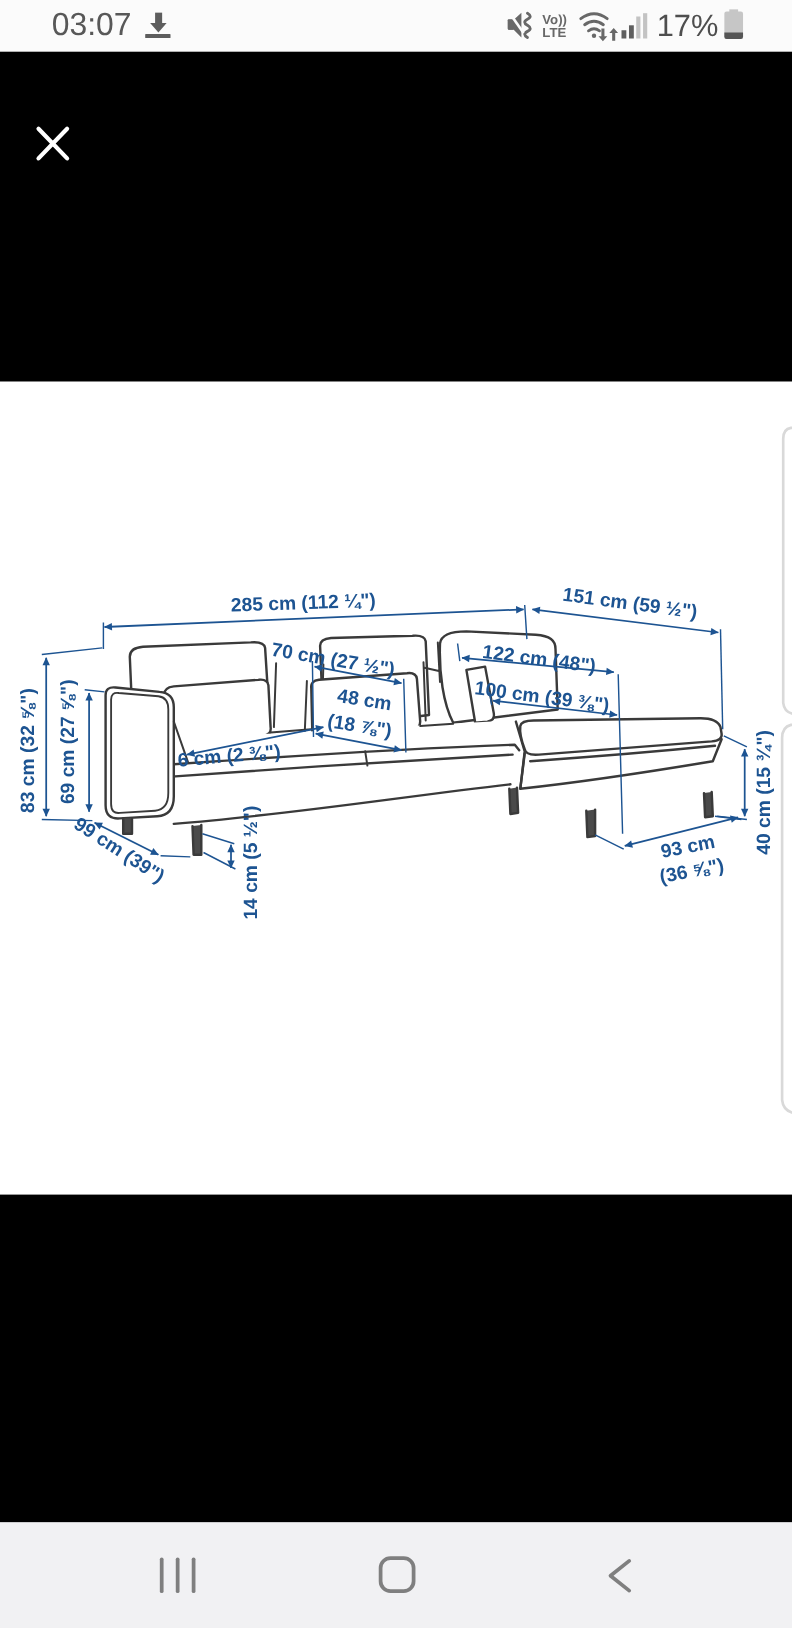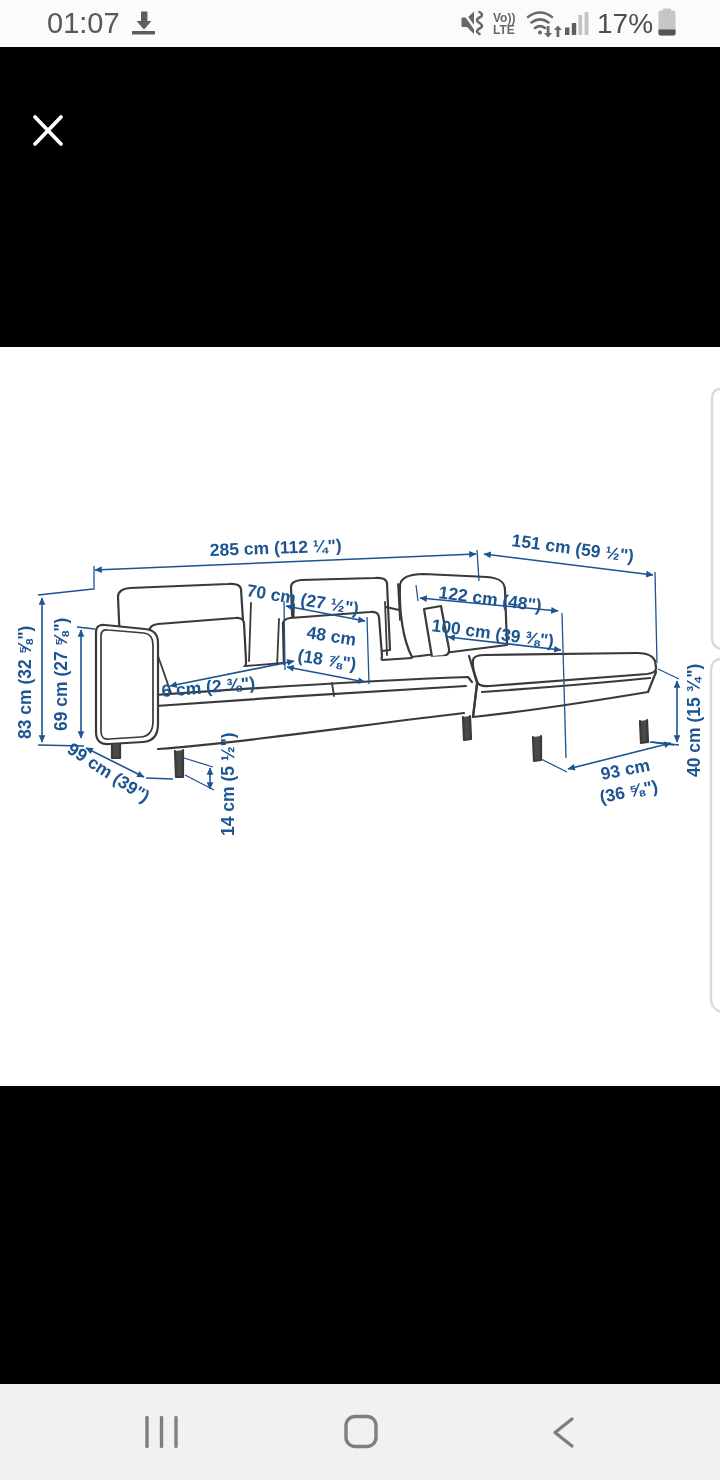--- a/index.html
+++ b/index.html
@@ -5,21 +5,21 @@
   html,body{margin:0;padding:0;}
   body{width:720px;height:1480px;position:relative;overflow:hidden;background:#fff;
        font-family:"Liberation Sans",sans-serif;}
   .abs{position:absolute;}
 </style>
 </head>
 <body>
 
 <div class="abs" style="left:0;top:0;width:720px;height:47px;background:#fbfbfb;"></div>
 
-<div class="abs" style="left:47px;top:7px;font-size:29px;color:#585858;">01:07</div>
+<div class="abs" style="left:47px;top:7px;font-size:29px;color:#585858;">03:07</div>
 
 <svg class="abs" style="left:0;top:0;" width="720" height="47" viewBox="0 0 720 47">
 
   <g fill="#5d5d5d">
     <rect x="132" y="31" width="23" height="3.6" rx="0.5"></rect>
     <rect x="141" y="11.5" width="6.4" height="11"></rect>
     <polygon points="136.5,21 151.5,21 144,29.5"></polygon>
   </g>
 
   <g fill="#686868">

